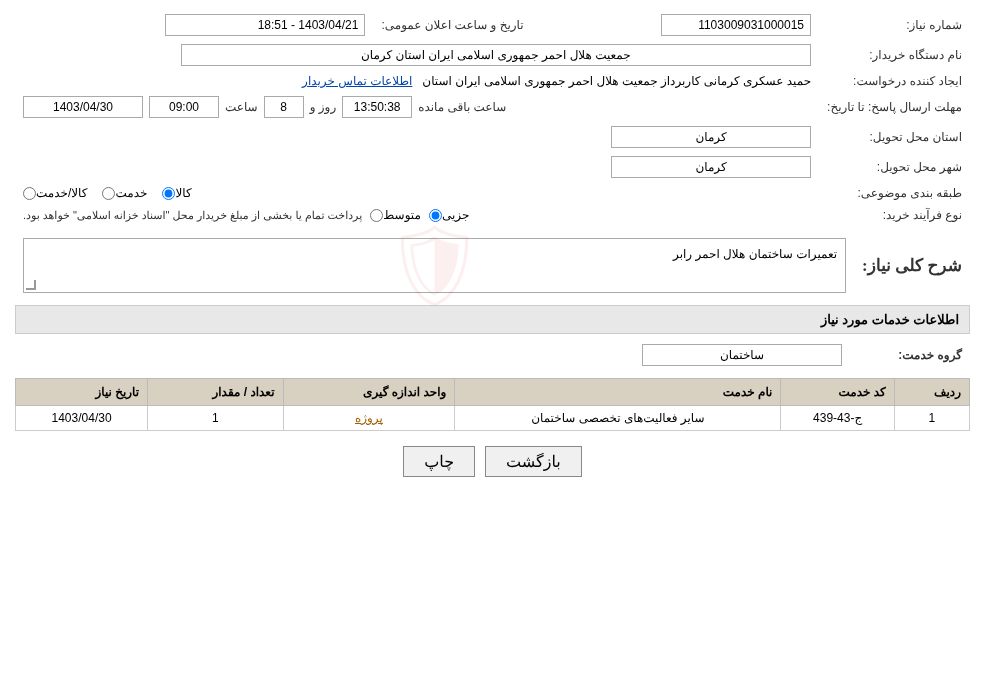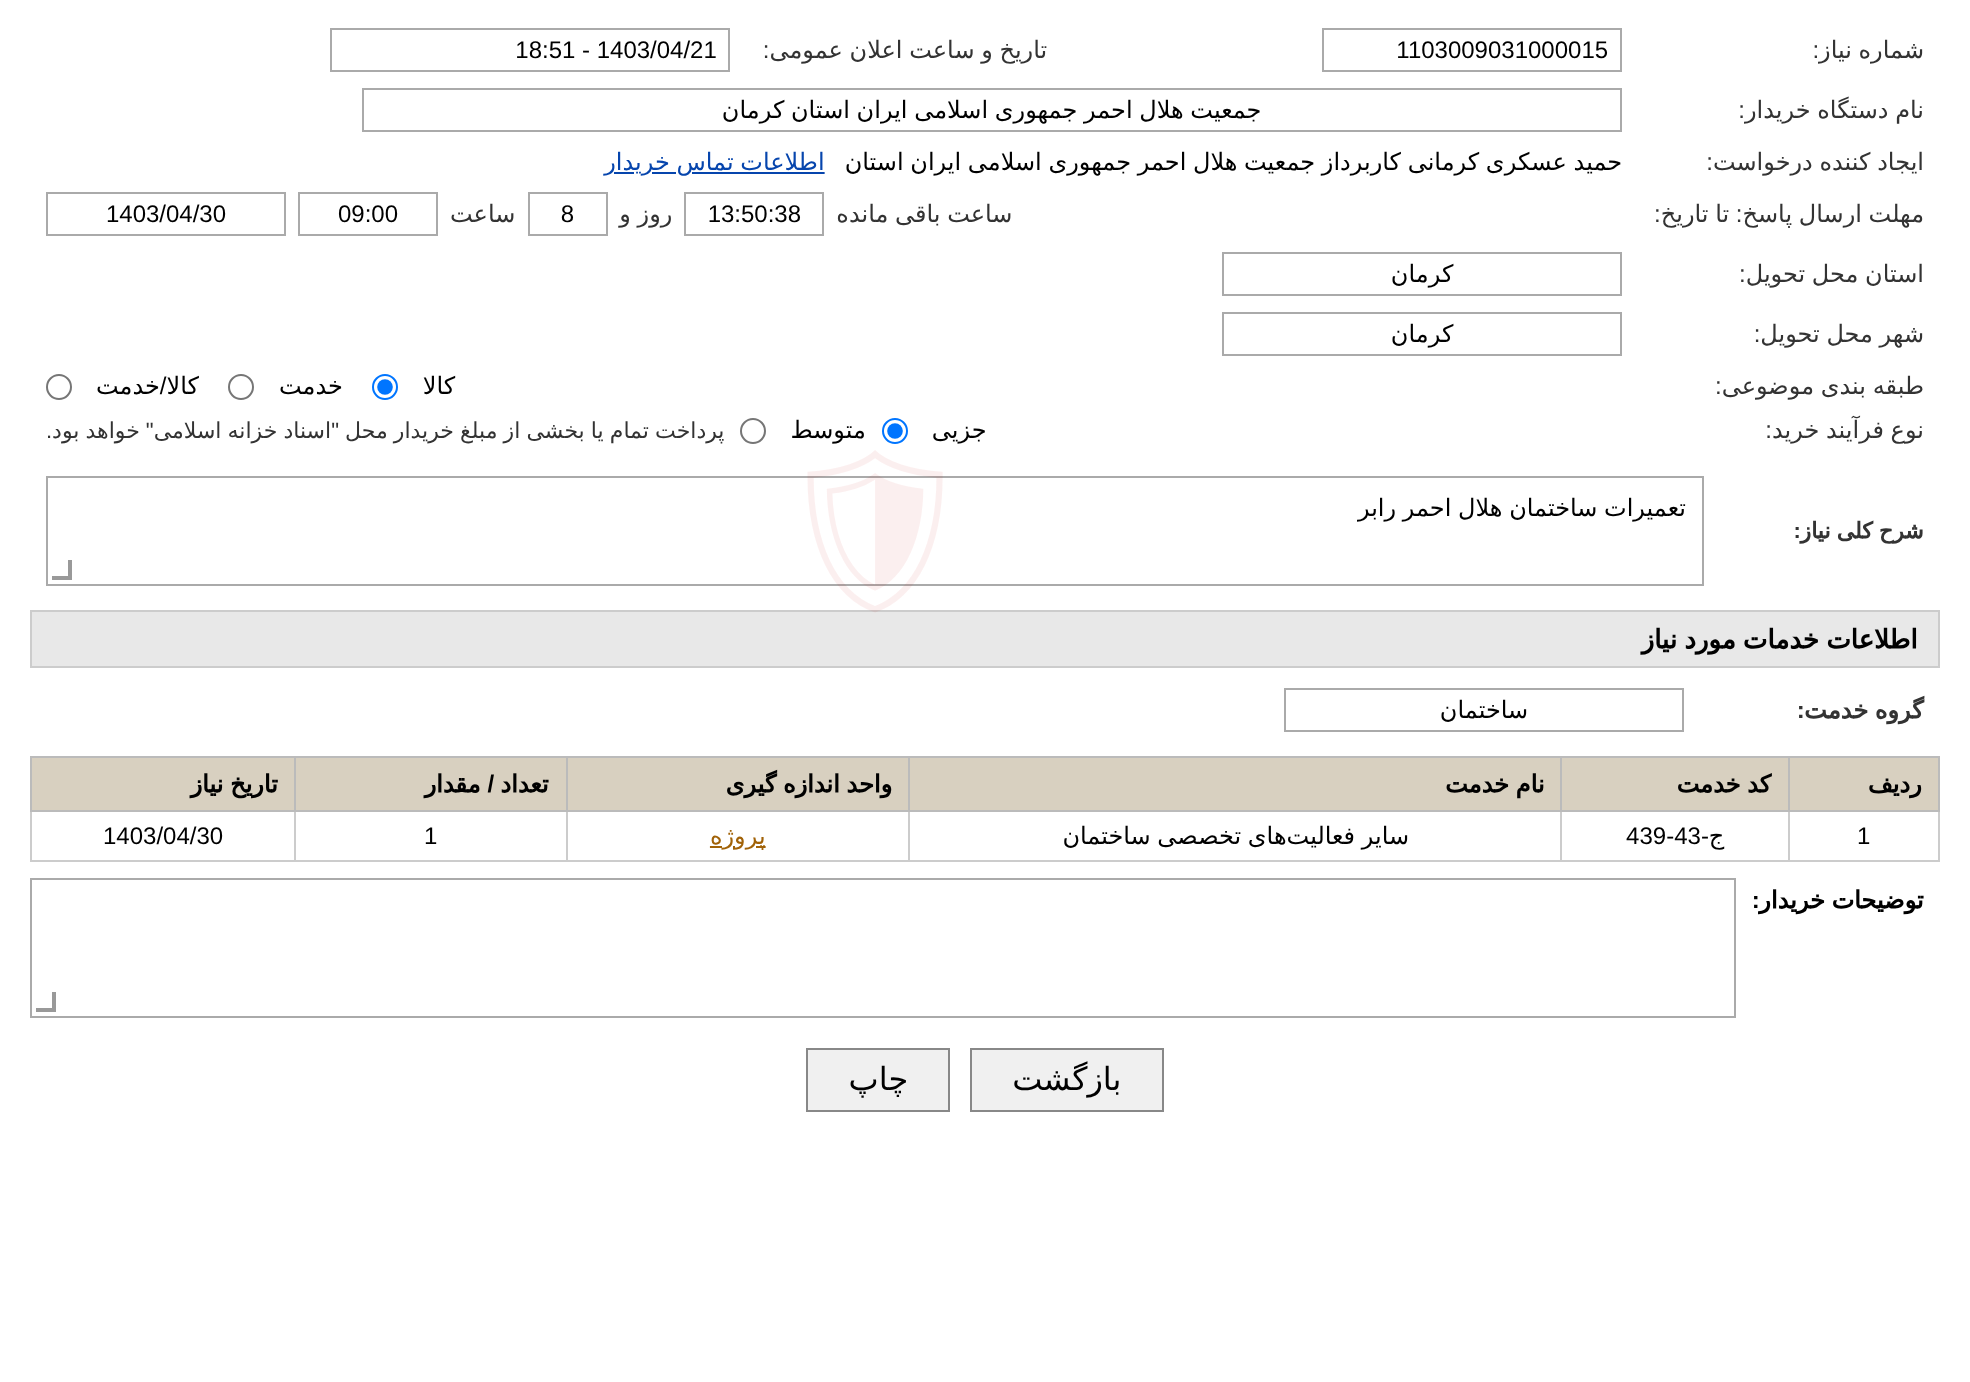--- a/index.html
+++ b/index.html
@@ -100,21 +100,21 @@
     }
     .radio-group {
       display: flex;
       gap: 15px;
       align-items: center;
       flex-direction: row-reverse;
     }
     .radio-item {
       display: flex;
       align-items: center;
-      gap: 12px;
+      gap: 0;
     }
     .radio-item input[type="radio"] {
       margin: 0;
     }
     .section-title {
       background: #e8e8e8;
       border: 1px solid #ccc;
       padding: 6px 10px;
       font-weight: bold;
       font-size: 13px;
@@ -317,21 +317,21 @@
             </div>
           </div>
         </td>
       </tr>
     </tbody>
       </table>
 
     <table class="info-table">
       <tbody>
           <tr>
-        <td class="label-cell" style="width:110px; font-weight:bold; font-size:11px;">شرح کلی نیاز:</td>
+        <td class="label-cell" style="width:110px; font-weight:bold; font-size:17px;font-family:Liberation Serif, serif;">شرح کلی نیاز:</td>
         <td>
           <div class="description-box watermark-container">
             <span style="position:absolute; opacity:0.06; font-size:80px; color:#c00; top:50%; left:50%; transform:translate(-50%,-50%); pointer-events:none; user-select:none;">🛡</span>
             <span>تعمیرات ساختمان هلال احمر رابر</span>
             <div class="resize-handle"></div>
           </div>
         </td>
       </tr>
     </tbody>
       </table>
@@ -365,29 +365,20 @@
             <td>1</td>
             <td>ج-43-439</td>
             <td>سایر فعالیت‌های تخصصی ساختمان</td>
             <td style="color: #a16207; text-decoration: underline;">پروژه</td>
             <td>1</td>
             <td>1403/04/30</td>
           </tr>
         </tbody>
     </table>
 
-    <div class="buyer-desc-container">
-      <div class="buyer-desc-label">توضیحات خریدار:</div>
-      <div class="buyer-desc-content">
-        <div class="description-box" style="min-height:70px;">
-          <span></span>
-          <div class="resize-handle"></div>
-        </div>
-      </div>
-    </div>
 
     <div class="bottom-buttons">
       <button class="btn btn-back">بازگشت</button>
       <button class="btn btn-print">چاپ</button>
     </div>
 
   </div>
 </div>
 
 </body></html>

